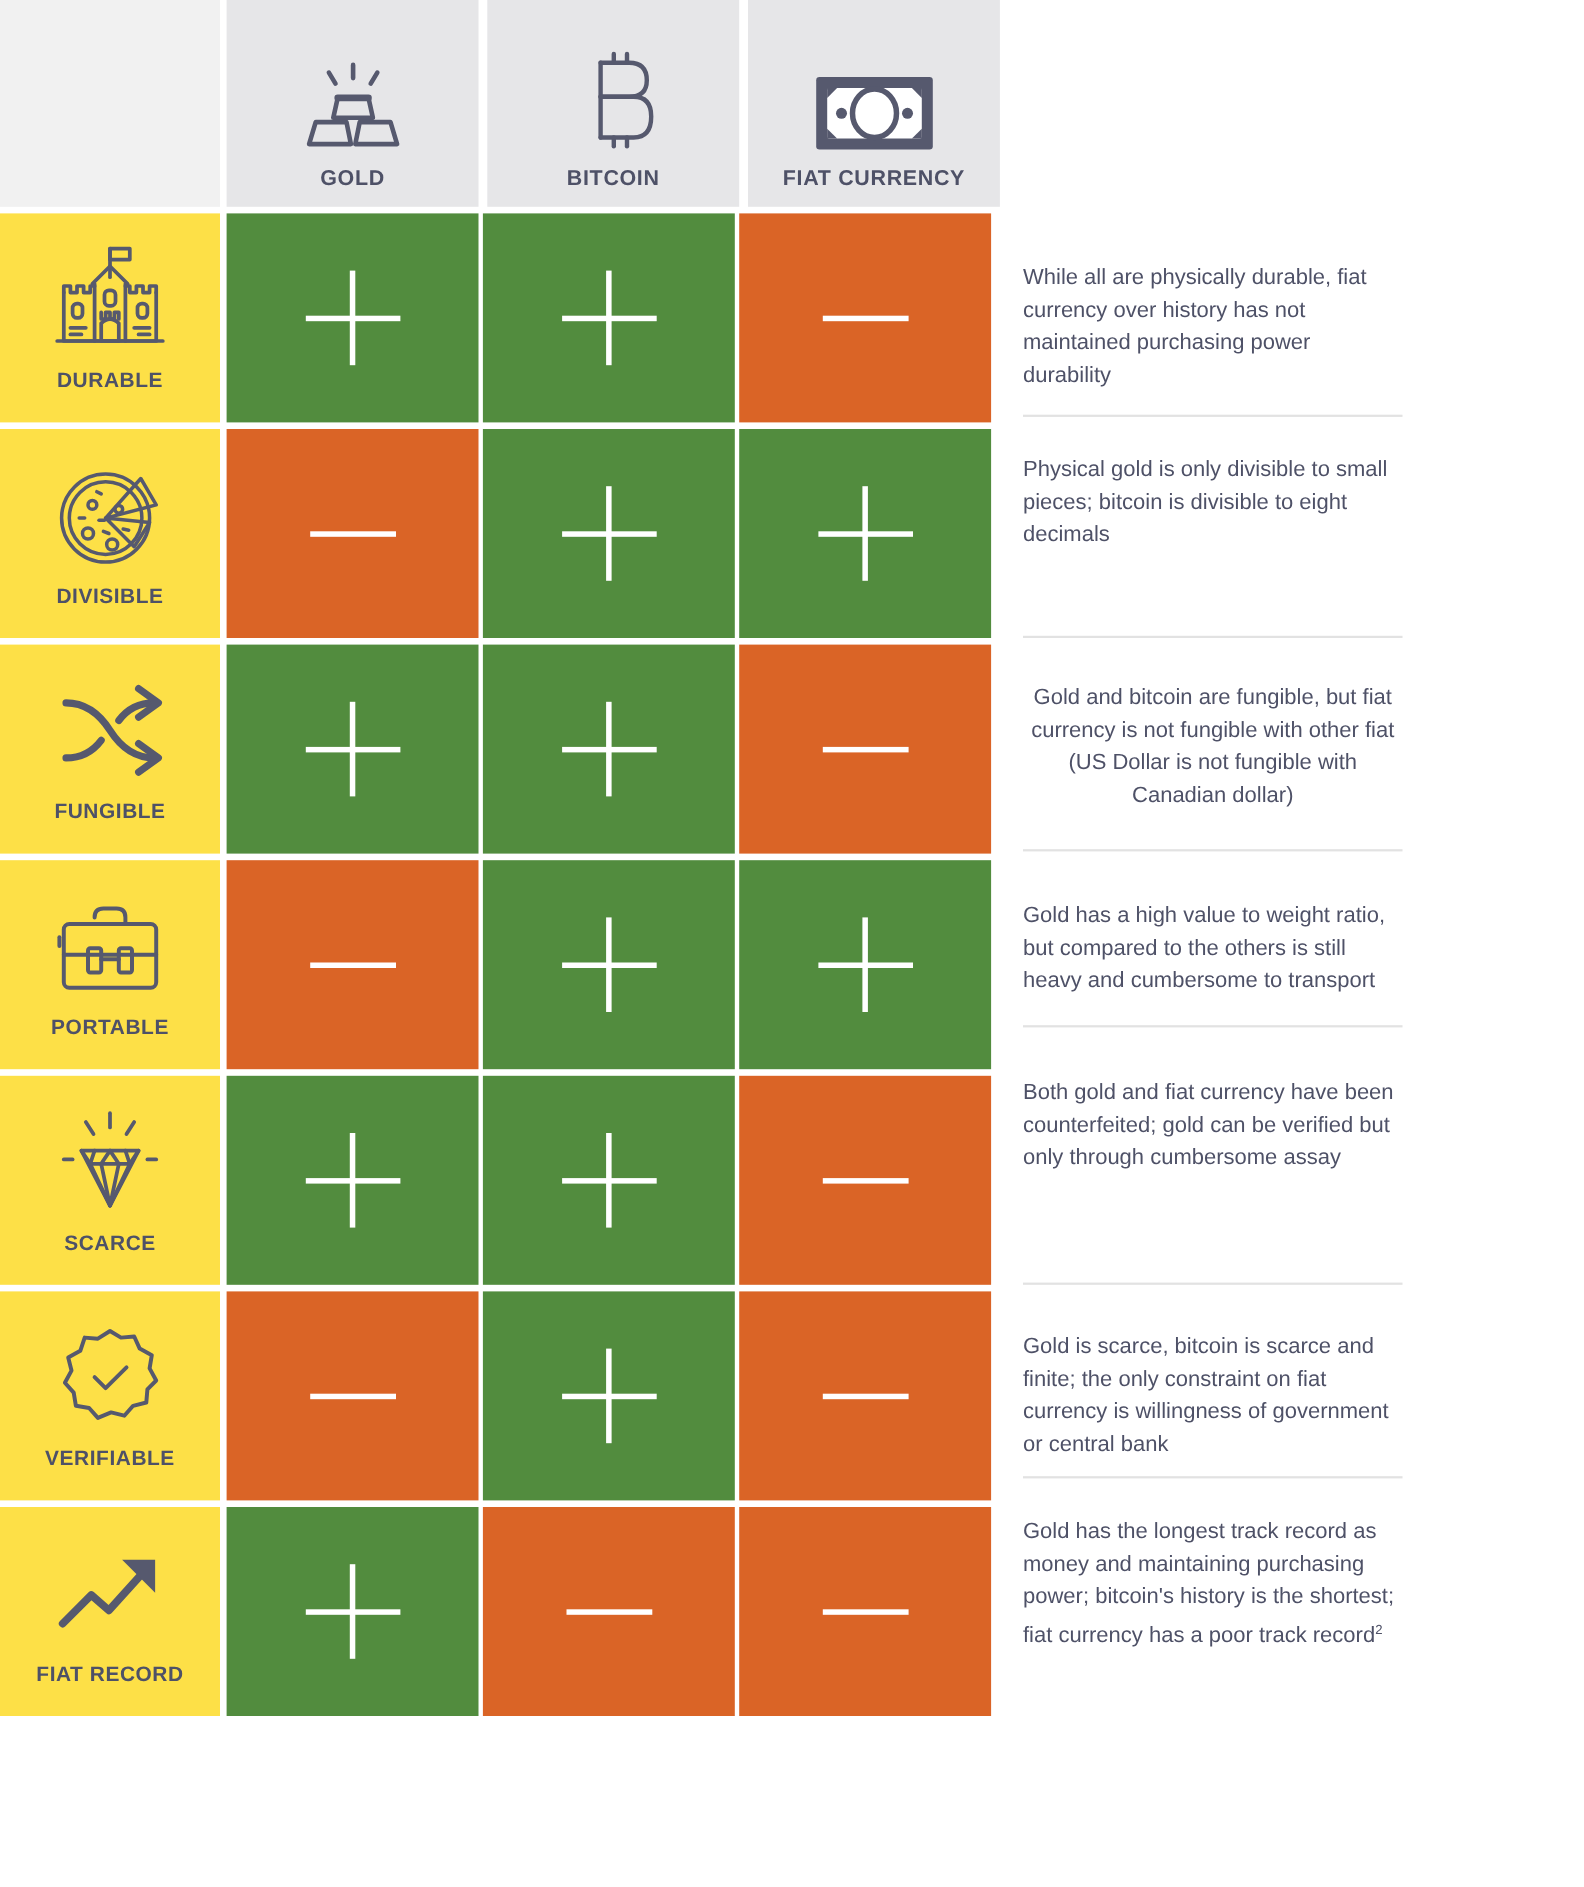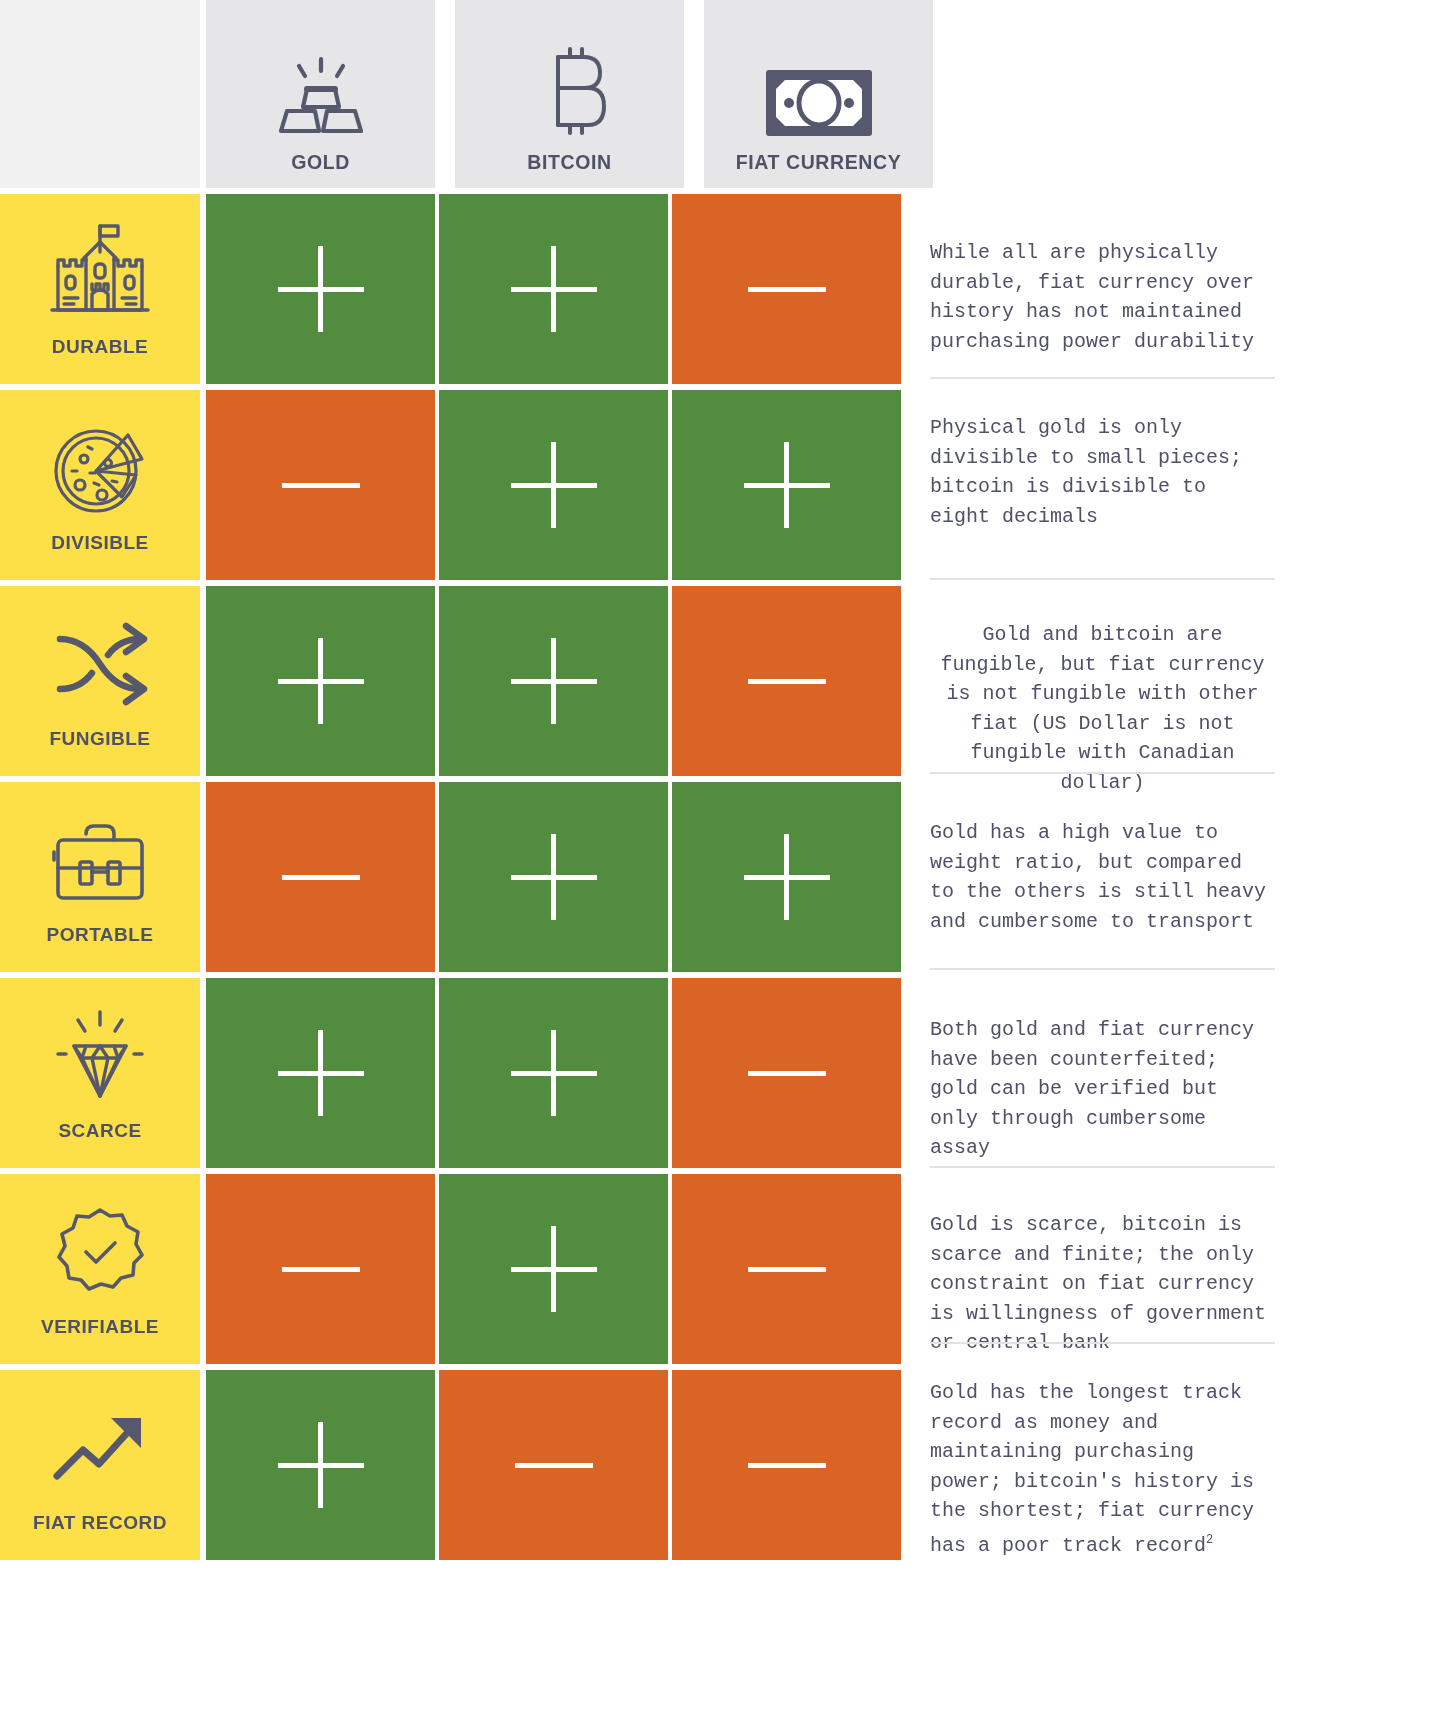--- a/index.html
+++ b/index.html
@@ -31,21 +31,21 @@
     background:#f1f1f1;
   }
   .cell-head{
     flex:0 0 229px;width:229px;
     background:#e6e6e8;
     display:flex;flex-direction:column;
     align-items:center;justify-content:flex-end;
     padding-bottom:14px;
     box-sizing:border-box;
   }
-  .cell-head + .cell-head{margin-left:20px;}
+  .cell-head + .cell-head{margin-left:8px;}
   .cell-head.first{margin-left:6px;}
 
   .hrow{height:188px;}
   .drow{height:190px;}
 
   .cell-mark{
     flex:0 0 229px;width:229px;
     display:flex;align-items:center;justify-content:center;
     margin-left:4px;
     box-sizing:border-box;
@@ -98,21 +98,21 @@
     box-sizing:border-box;
   }
   .note .rule{
     position:absolute;left:0;top:0;
     width:345px;height:2px;background:#e2e2e2;
   }
   .note p{
     margin:0;
     font-size:20px;line-height:29.5px;
     color:#4e5167;
-    font-family:Liberation Mono, monospace;
+    font-family:Liberation Sans, sans-serif;
   }
   .note sup{font-size:12px;vertical-align:super;}
 
   svg{display:block;}
 </style>
 </head>
 <body>
 
 <div class="sheet">
 
@@ -451,21 +451,21 @@
     <div class="note" style="top:620px;text-align:center;">
       <div class="rule" style="top:-42px;"></div>
       <p>Gold and bitcoin are fungible, but fiat currency is not fungible with other fiat (US Dollar is not fungible with Canadian dollar)</p>
     </div>
 
     <div class="note" style="top:818px;">
       <div class="rule" style="top:-46px;"></div>
       <p>Gold has a high value to weight ratio, but compared to the others is still heavy and cumbersome to transport</p>
     </div>
 
-    <div class="note" style="top:1015px;">
+    <div class="note" style="top:979px;">
       <div class="rule" style="top:-47px;"></div>
       <p>Both gold and fiat currency have been counterfeited; gold can be verified but only through cumbersome assay</p>
     </div>
 
     <div class="note" style="top:1210px;">
       <div class="rule" style="top:-44px;"></div>
       <p>Gold is scarce, bitcoin is scarce and finite; the only constraint on fiat currency is willingness of government or central bank</p>
     </div>
 
     <div class="note" style="top:1378px;">

